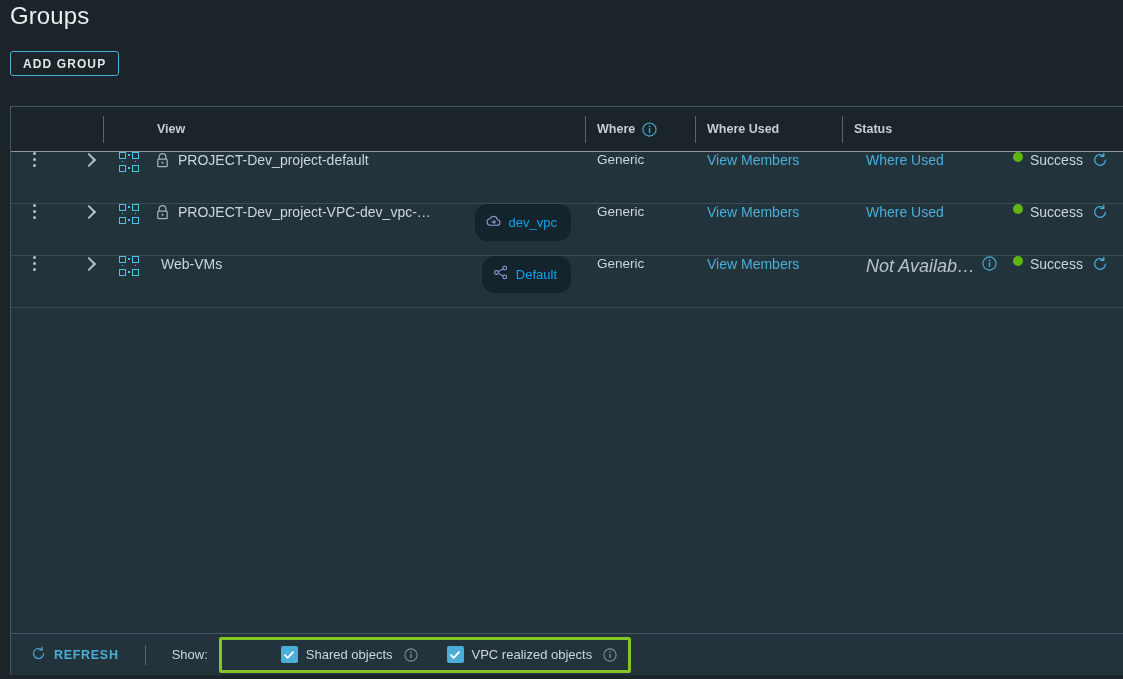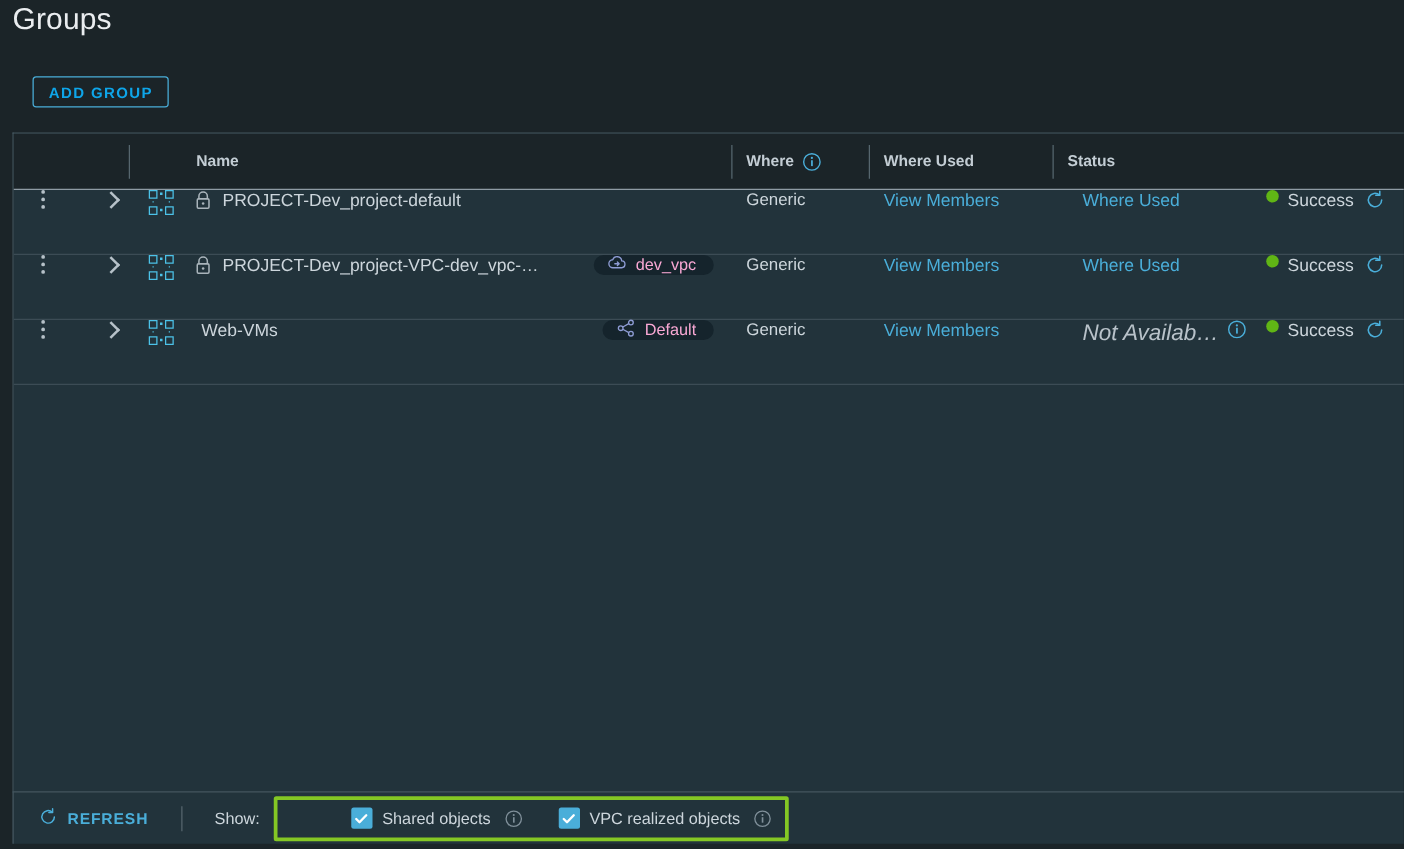--- a/index.html
+++ b/index.html
@@ -12,29 +12,28 @@
   }
   .page { position: relative; width: 1123px; height: 679px; background: #1b2428; }
 
   
   .page-title {
     position: absolute; left: 10px; top: 2px;
     font-size: 24px; font-weight: 400; color: #eaedf0;
     letter-spacing: .1px;
   }
   .add-group-btn {
-    position: absolute; left: 10px; top: 61px;
+    position: absolute; left: 10px; top: 51px;
     height: 25px; padding: 0 12px;
     display: flex; align-items: center; justify-content: center;
     background: transparent;
     border: 1px solid #4aaed9; border-radius: 3px;
-    color: #0ea5e9; font-size: 12px; font-weight: 600;
+    color: #e5e5e5; font-size: 12px; font-weight: 600;
     letter-spacing: 1.1px; cursor: pointer;
     font-family: "Liberation Sans", sans-serif;
-    margin-left: 16px;
   }
 
   
   .table-wrap {
     position: absolute; left: 10px; top: 106px;
     width: 1120px; height: 527px;
     border-top: 1px solid #44565f;
     border-left: 1px solid #44565f;
   }
   .thead {
@@ -97,23 +96,23 @@
 
   .lock-icon { margin-right: 8px; margin-left: 6px; display: flex; align-items: center; }
   .name-text {
     color: #cdd6dc; font-size: 14px; white-space: nowrap;
     overflow: hidden; text-overflow: ellipsis; max-width: 310px;
   }
 
   .badge {
     margin-left: auto; margin-right: 14px;
     display: inline-flex; align-items: center; gap: 7px;
-    height: 16px; padding: 0 14px 0 11px;
+    height: 37px; padding: 0 14px 0 11px;
     background: #15242c; border-radius: 13px;
-    font-size: 13px; color: #f9a8d4; white-space: nowrap;
+    font-size: 13px; color: #0ea5e9; white-space: nowrap;
   }
 
   .link { color: #4aaed9; font-size: 14px; cursor: pointer; }
   .na-text { font-style: italic; color: #b8c2c9; font-size: 18px; }
 
   .status-dot {
     width: 10px; height: 10px; border-radius: 50%;
     background: #60b515; margin-right: 7px; flex: 0 0 10px;
   }
   .status-text { font-size: 14px; color: #cdd6dc; }
@@ -162,21 +161,21 @@
   <div class="page-title">Groups</div>
 
   <div class="add-group-btn">ADD GROUP</div>
 
   <div class="table-wrap">
 
     <div class="thead">
       <div class="th c-actions"></div>
       <div class="th c-expand"></div>
       <div class="th c-gicon divided"></div>
-      <div class="th c-name">Name</div>
+      <div class="th c-name">View</div>
       <div class="th c-type divided">
         <span>Where</span>
         <span class="info-icon">
           <svg width="15" height="15" viewBox="0 0 16 16">
               <circle cx="8" cy="8" r="7" fill="none" stroke="#4aaed9" stroke-width="1.2"></circle>
               <circle cx="8" cy="4.6" r="0.95" fill="#4aaed9"></circle>
               <rect x="7.3" y="6.6" width="1.5" height="5" fill="#4aaed9"></rect>
             </svg>
         </span>
       </div>

